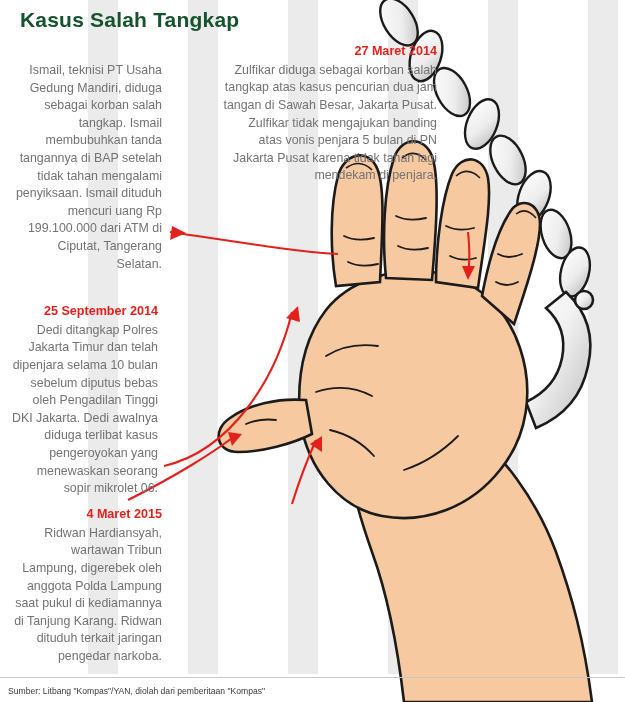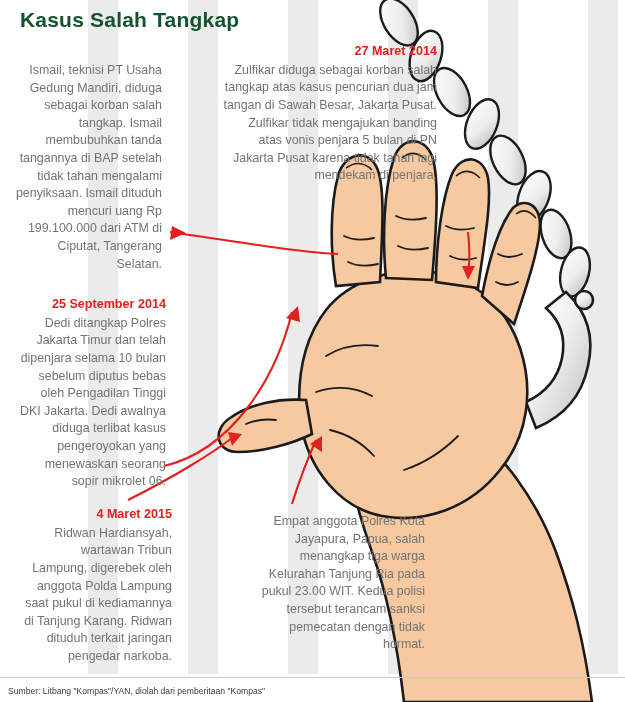--- a/index.html
+++ b/index.html
@@ -60,22 +60,22 @@
     line-height: 1.25;
   }
   .block .body {
     color: #737373;
     font-size: 12.4px;
     line-height: 1.42;
   }
 
   #blk-jul2014   { top: 62px;  left: 10px;  width: 152px; }
   #blk-mar2014   { top: 44px;  left: 222px; width: 215px; }
-  #blk-sep2014   { top: 297px; left: 10px;  width: 148px; margin-left: 8px; }
-  #blk-mar2015   { top: 507px; left: 24px;  width: 148px; }
+  #blk-sep2014   { top: 304px; left: 10px;  width: 148px; }
+  #blk-mar2015   { top: 507px; left: 14px;  width: 148px; }
   #blk-agu2015   { top: 513px; left: 245px; width: 180px; }
 
   
   .source {
     position: absolute;
     left: 8px;
     bottom: 6px;
     font-size: 8.6px;
     color: #3a3a3a;
     z-index: 6;
@@ -251,19 +251,18 @@
     <div class="date">25 September 2014</div>
     <div class="body">Dedi ditangkap Polres Jakarta Timur dan telah dipenjara selama 10 bulan sebelum diputus bebas oleh Pengadilan Tinggi DKI Jakarta. Dedi awalnya diduga terlibat kasus pengeroyokan yang menewaskan seorang sopir mikrolet 06.</div>
   </div>
 
   <div class="block" id="blk-mar2015">
     <div class="date">4 Maret 2015</div>
     <div class="body">Ridwan Hardiansyah, wartawan Tribun Lampung, digerebek oleh anggota Polda Lampung saat pukul di kediamannya di Tanjung Karang. Ridwan dituduh terkait jaringan pengedar narkoba.</div>
   </div>
 
   <div class="block" id="blk-agu2015">
-    <div class="body">Empat anggota Polres Kota Jayapura, Papua, salah menangkap tiga warga Kelurahan Tanjung Ria pada pukul 23.00 WIT. Kedua polisi tersebut terancam sanksi pemecatan dengan tidak hormat.</div>
   </div>
 
   <div class="footer-rule"></div>
   <div class="source">Sumber: Litbang "Kompas"/YAN, diolah dari pemberitaan "Kompas"</div>
 
 </div>
 
 </body></html>

